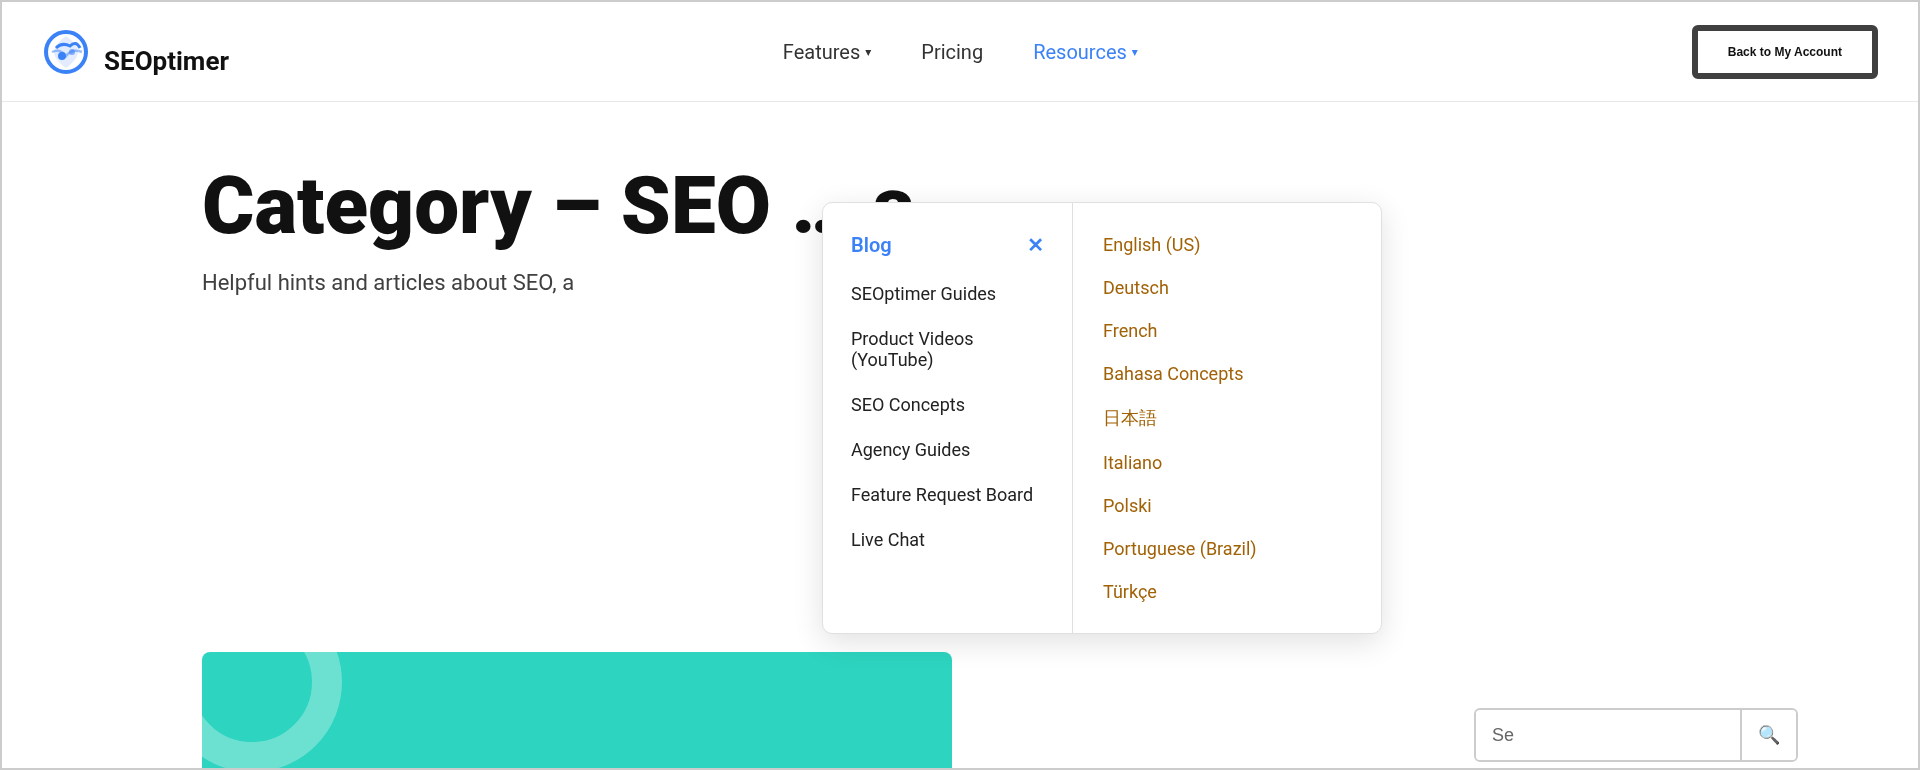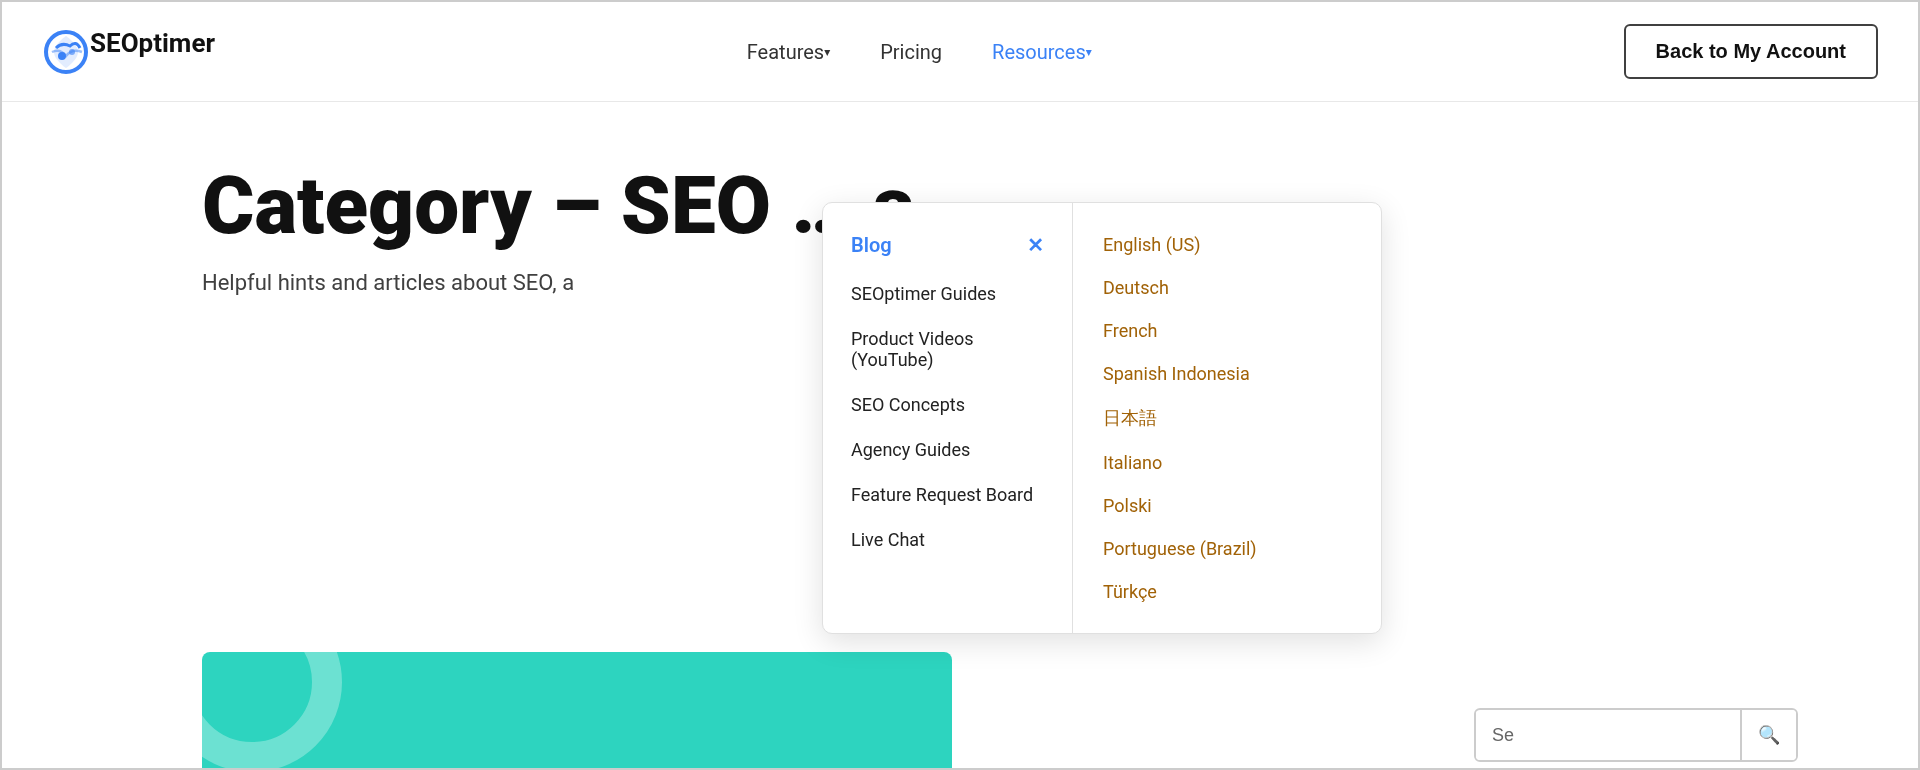--- a/index.html
+++ b/index.html
@@ -19,22 +19,22 @@
       justify-content: space-between;
       padding: 0 40px;
       height: 100px;
       border-bottom: 1px solid #e8e8e8;
       position: relative;
       z-index: 100;
       background: #fff;
     }
     .logo-area {
       display: flex;
-      align-items: flex-start;
-      gap: 0;
+      align-items: flex-end;
+      gap: 14px;
     }
     .logo-icon {
       width: 48px;
       height: 48px;
     }
     .logo-text {
       font-size: 26px;
       font-weight: 700;
       color: #111;
     }
@@ -42,32 +42,33 @@
       display: flex;
       align-items: center;
       gap: 50px;
     }
     .nav-item {
       font-size: 20px;
       color: #333;
       cursor: pointer;
       display: flex;
       align-items: center;
+      gap: 5px;
     }
     .nav-item.active {
       color: #3b82f6;
     }
     .nav-item .chevron {
       font-size: 12px;
     }
     .back-btn {
       padding: 14px 30px;
-      border: 2px solid #404040;
+      border: 6px solid #404040;
       border-radius: 6px;
-      font-size: 20px;
+      font-size: 12px;
       font-weight: 600;
       background: #fff;
       cursor: pointer;
       color: #111;
     }
 
     
     .hero {
       padding: 60px 200px 30px;
       position: relative;
@@ -251,21 +252,21 @@
       <div class="dropdown-item">Product Videos<br>(YouTube)</div>
       <div class="dropdown-item">SEO Concepts</div>
       <div class="dropdown-item">Agency Guides</div>
       <div class="dropdown-item">Feature Request Board</div>
       <div class="dropdown-item">Live Chat</div>
     </div>
     <div class="dropdown-right">
       <div class="lang-item">English (US)</div>
       <div class="lang-item">Deutsch</div>
       <div class="lang-item">French</div>
-      <div class="lang-item">Spanish Indonesia</div>
+      <div class="lang-item">Bahasa Concepts</div>
       <div class="lang-item">日本語</div>
       <div class="lang-item">Italiano</div>
       <div class="lang-item">Polski</div>
       <div class="lang-item">Portuguese (Brazil)</div>
       <div class="lang-item">Türkçe</div>
     </div>
   </div>
 </div>
 
 </body></html>

